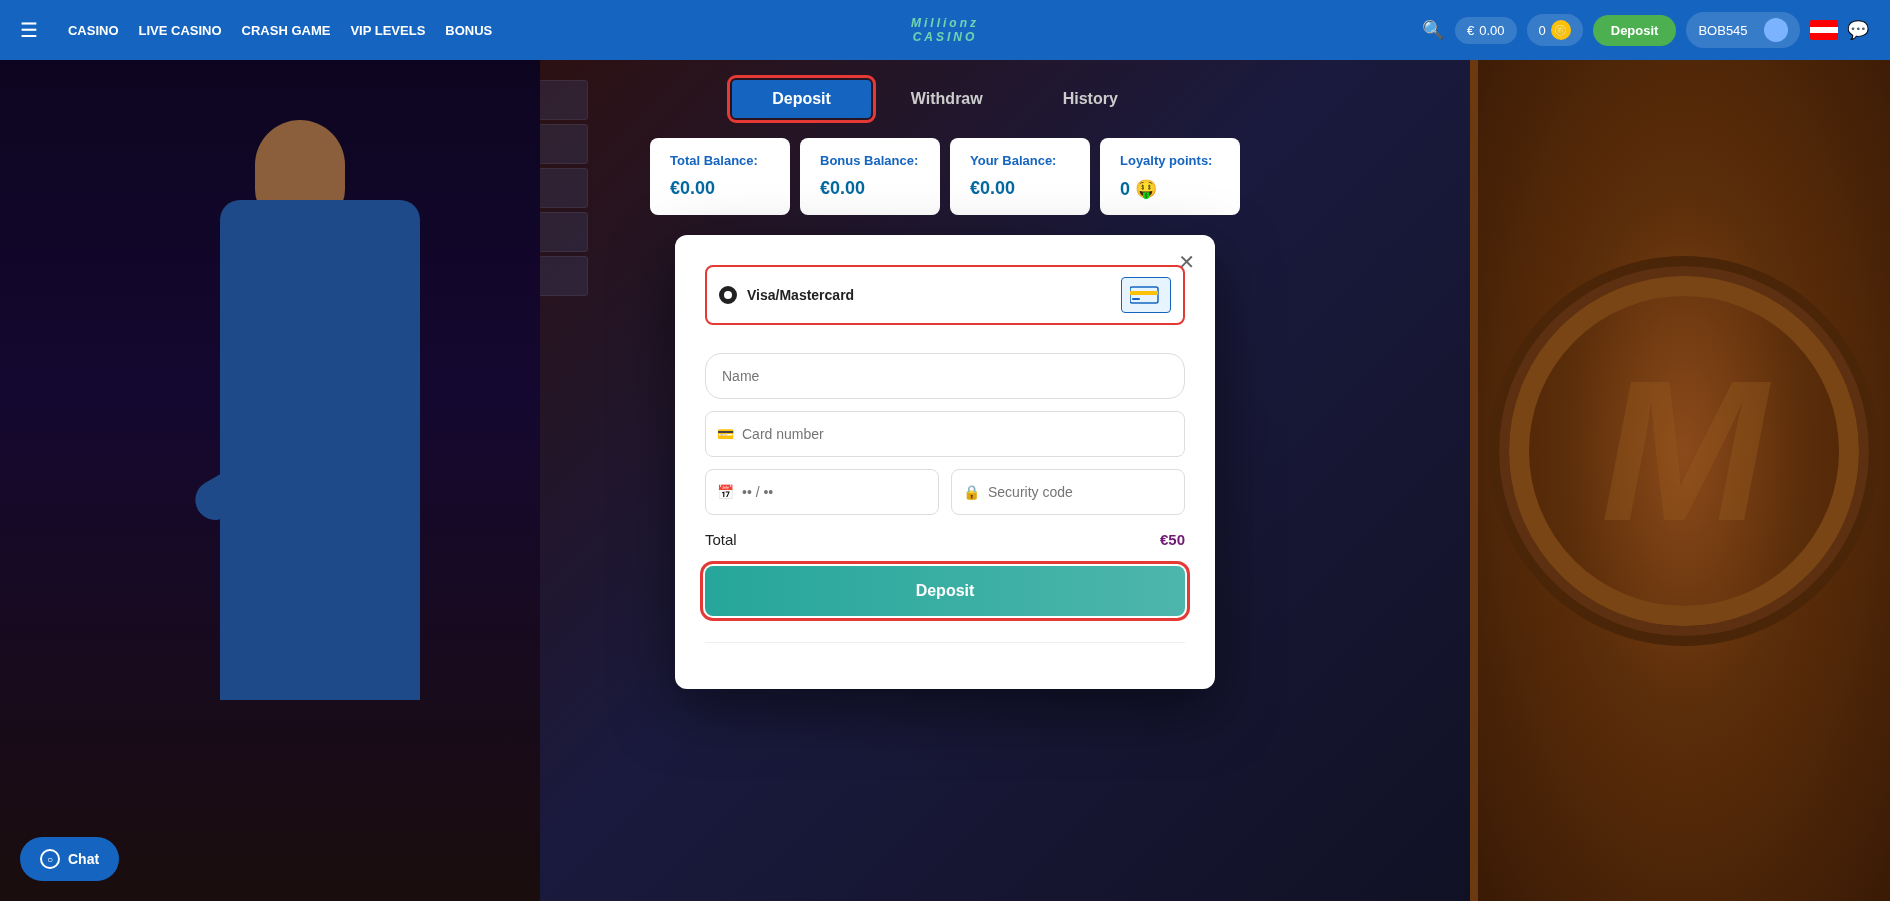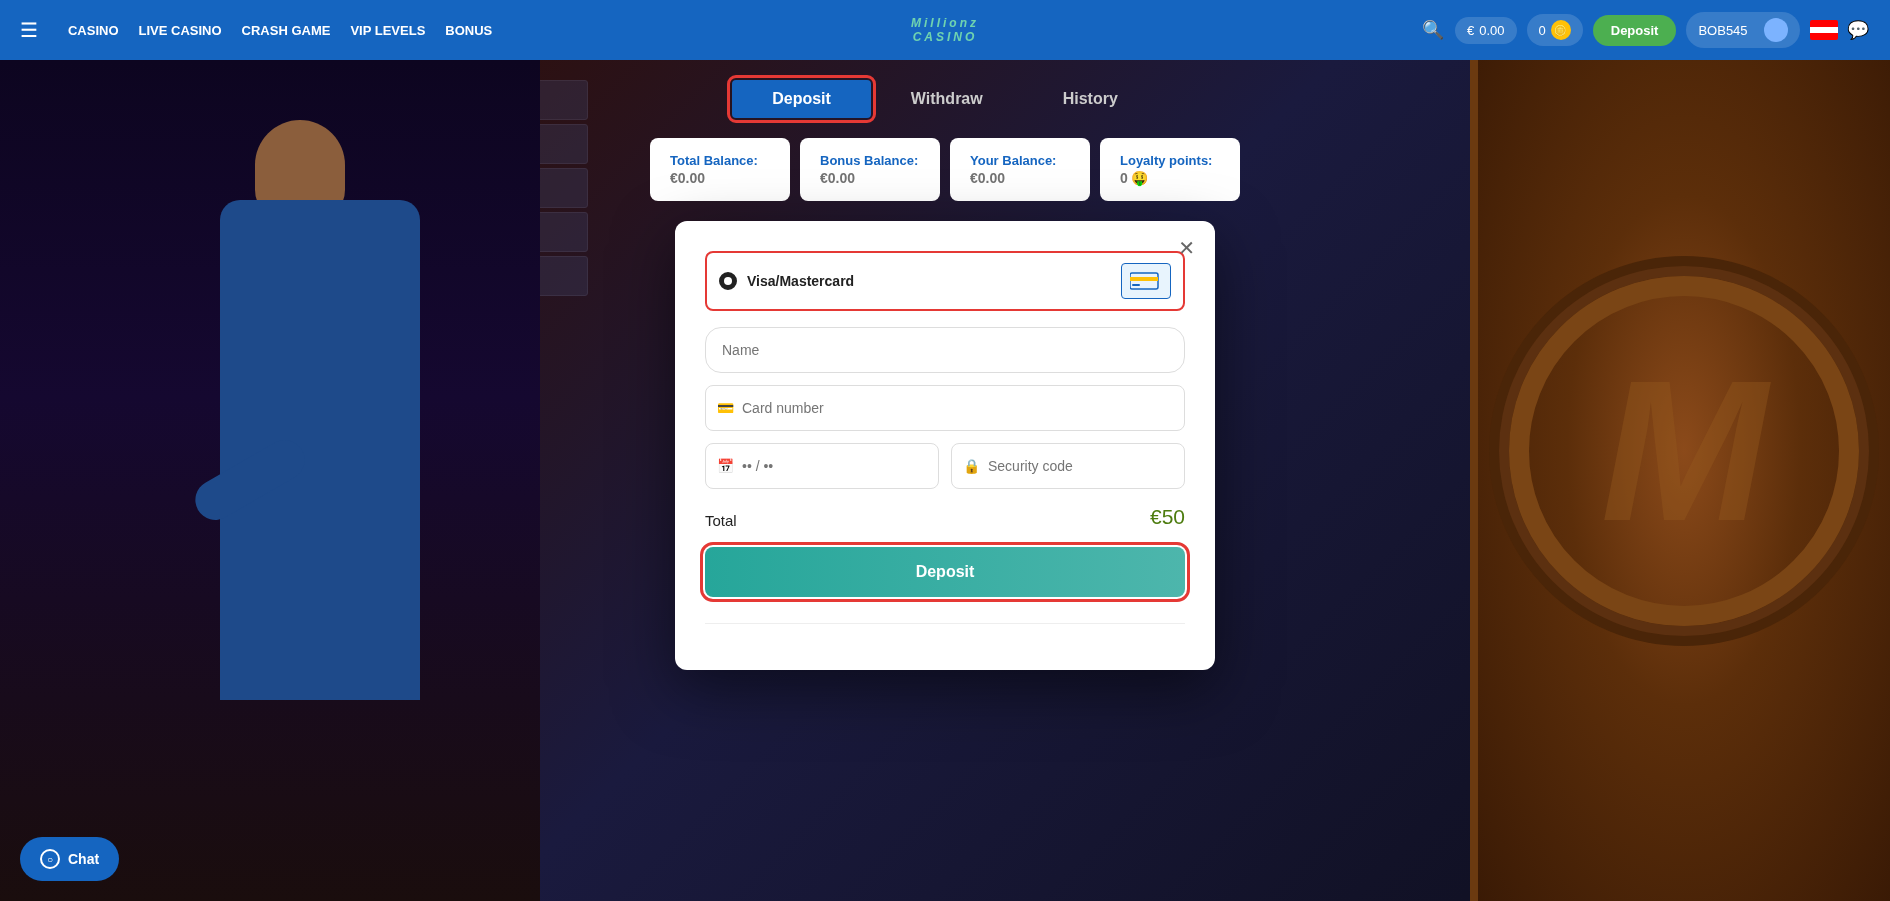--- a/index.html
+++ b/index.html
@@ -134,38 +134,38 @@
 
     
     .balance-row {
       display: flex; gap: 10px; margin-bottom: 20px;
     }
     .balance-card {
       background: white; border-radius: 8px; padding: 15px 20px;
       min-width: 140px;
     }
     .balance-card .label { font-size: 13px; color: #1565c0; font-weight: 600; }
-    .balance-card .value { font-size: 14px; font-weight: bold; color: #737373; margin-top: 2px; }
+    .balance-card .value { font-size: 18px; font-weight: bold; color: #0369a1; margin-top: 10px; }
 
     
     .modal {
       background: white; border-radius: 12px; width: 540px;
       padding: 30px; position: relative;
       box-shadow: 0 20px 60px rgba(0,0,0,0.5);
       max-height: 520px; overflow-y: auto;
     }
     .modal-close {
       position: absolute; top: 15px; right: 20px;
       font-size: 20px; cursor: pointer; color: #666; background: none; border: none;
     }
 
     
     .payment-method {
       display: flex; align-items: center; justify-content: space-between;
-      margin-bottom: 16px; padding: 10px 12px;
+      margin-bottom: 28px; padding: 10px 12px;
       border: 2px solid #e53935; border-radius: 8px;
     }
     .payment-method-left { display: flex; align-items: center; gap: 10px; }
     .radio-dot {
       width: 18px; height: 18px; border-radius: 50%;
       background: #222; border: 2px solid #222;
       display: flex; align-items: center; justify-content: center;
     }
     .radio-dot::after { content: ''; width: 8px; height: 8px; background: white; border-radius: 50%; }
     .payment-label { font-size: 14px; font-weight: 600; color: #222; }
@@ -191,21 +191,21 @@
       padding: 14px 16px 14px 36px; font-size: 14px; color: #999;
       outline: none; background: white;
     }
 
     
     .total-row {
       display: flex; justify-content: space-between; align-items: flex-end;
       margin-bottom: 14px; padding: 4px 0;
     }
     .total-label { font-size: 15px; color: #222; }
-    .total-value { font-size: 21px; color: #4d7c0f; font-weight: 400; }
+    .total-value { font-size: 15px; color: #701a75; font-weight: 700; }
 
     
     .deposit-btn {
       width: 100%; padding: 16px;
       background: linear-gradient(90deg, #26a69a, #4db6ac);
       color: white; border: none; border-radius: 8px;
       font-size: 16px; font-weight: bold; cursor: pointer;
       outline: 3px solid #e53935; outline-offset: 2px;
       margin-bottom: 16px;
     }

